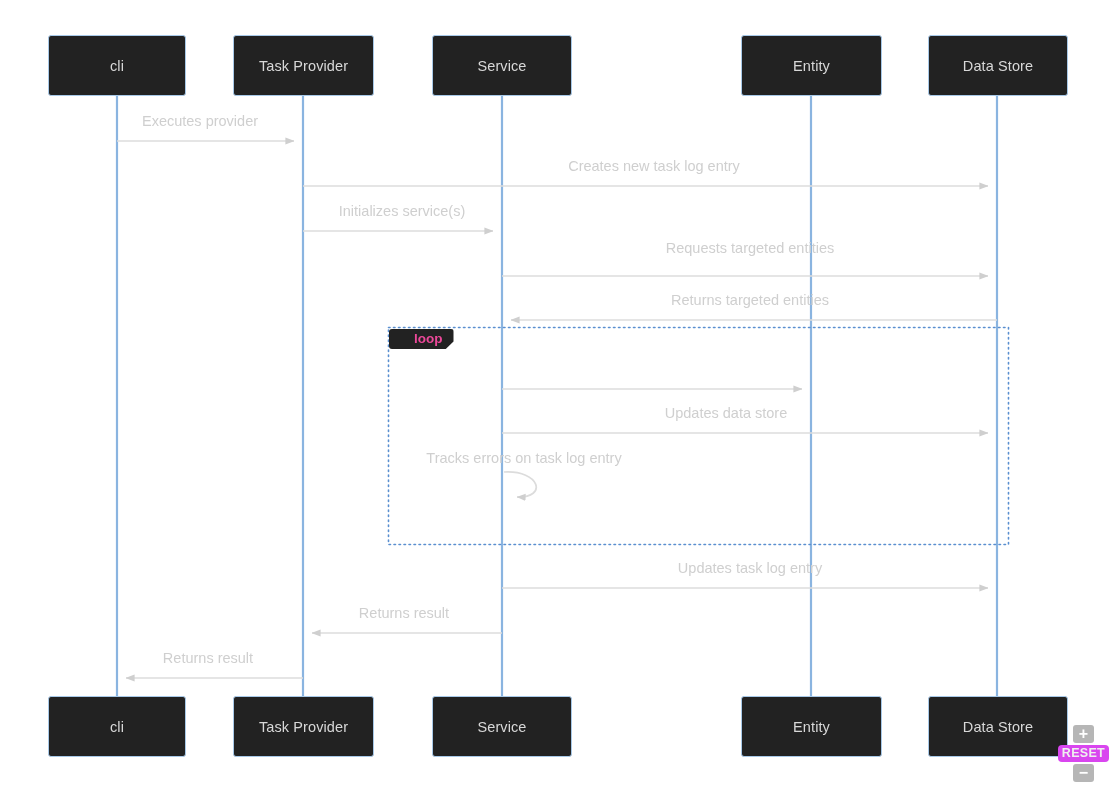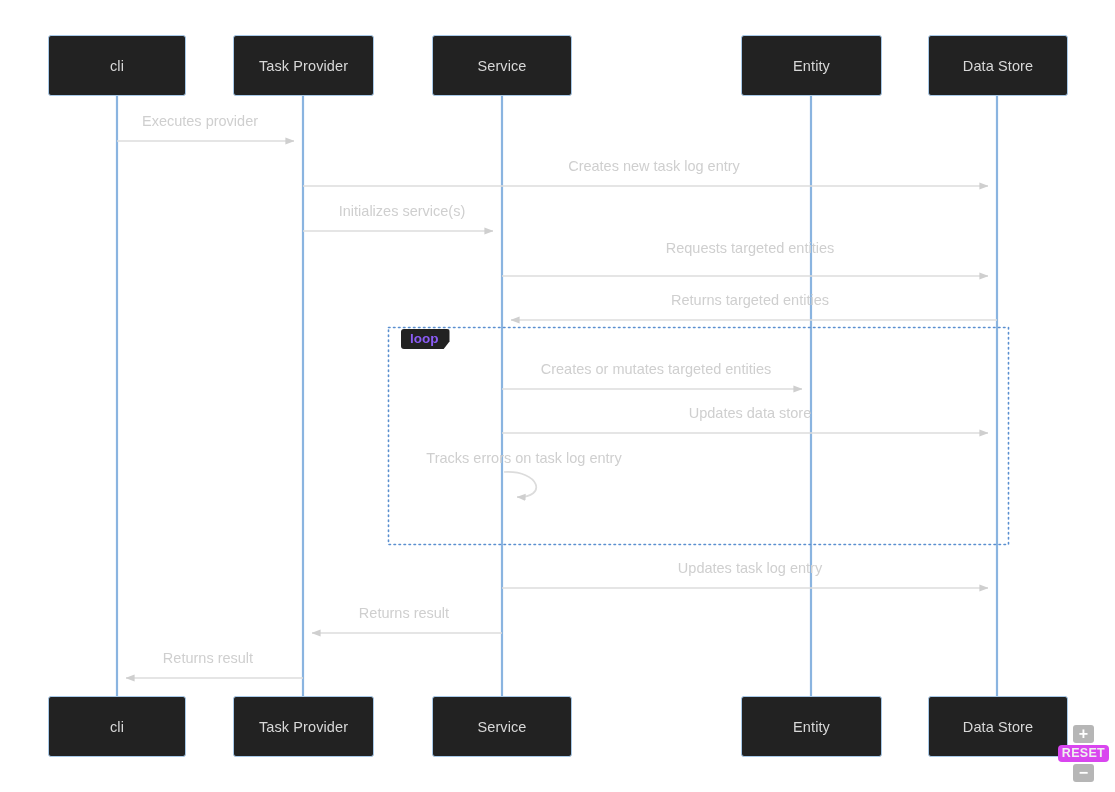--- a/index.html
+++ b/index.html
@@ -46,29 +46,28 @@
     position: absolute;
     color: #cfcfcf;
     font-size: 14.5px;
     font-family: "Liberation Sans", sans-serif;
     white-space: nowrap;
     transform: translateX(-50%);
   }
   .loop-badge {
     position: absolute;
     background: #222222;
-    color: #8b5cf6;
+    color: #ec4899;
     font-size: 13.5px;
     font-family: "Liberation Sans", sans-serif;
     font-weight: bold;
-    padding: 2px 11px 3px 9px;
+    padding: 2px 11px 3px 25px;
     border-radius: 3px;
     line-height: 15px;
     clip-path: polygon(0 0, 100% 0, 100% 62%, 88% 100%, 0 100%);
-    margin-left: 12px;
   }
   .zoom-controls {
     position: absolute;
     display: flex;
     flex-direction: column;
     align-items: center;
     gap: 2px;
   }
   .zoom-btn {
     width: 21px;
@@ -181,24 +180,21 @@
   </div>
   <div class="msg-label" style="left:402px; top:203px;">
     <span>Initializes service(s)</span>
   </div>
   <div class="msg-label" style="left:750px; top:240px;">
     <span>Requests targeted entities</span>
   </div>
   <div class="msg-label" style="left:750px; top:292px;">
     <span>Returns targeted entities</span>
   </div>
-  <div class="msg-label" style="left:656px; top:361px;">
-    <span>Creates or mutates targeted entities</span>
-  </div>
-  <div class="msg-label" style="left:750px; top:405px;">
+  <div class="msg-label" style="left:726px; top:405px;">
     <span>Updates data store</span>
   </div>
   <div class="msg-label" style="left:524px; top:450px;">
     <span>Tracks errors on task log entry</span>
   </div>
   <div class="msg-label" style="left:750px; top:560px;">
     <span>Updates task log entry</span>
   </div>
   <div class="msg-label" style="left:404px; top:605px;">
     <span>Returns result</span>

